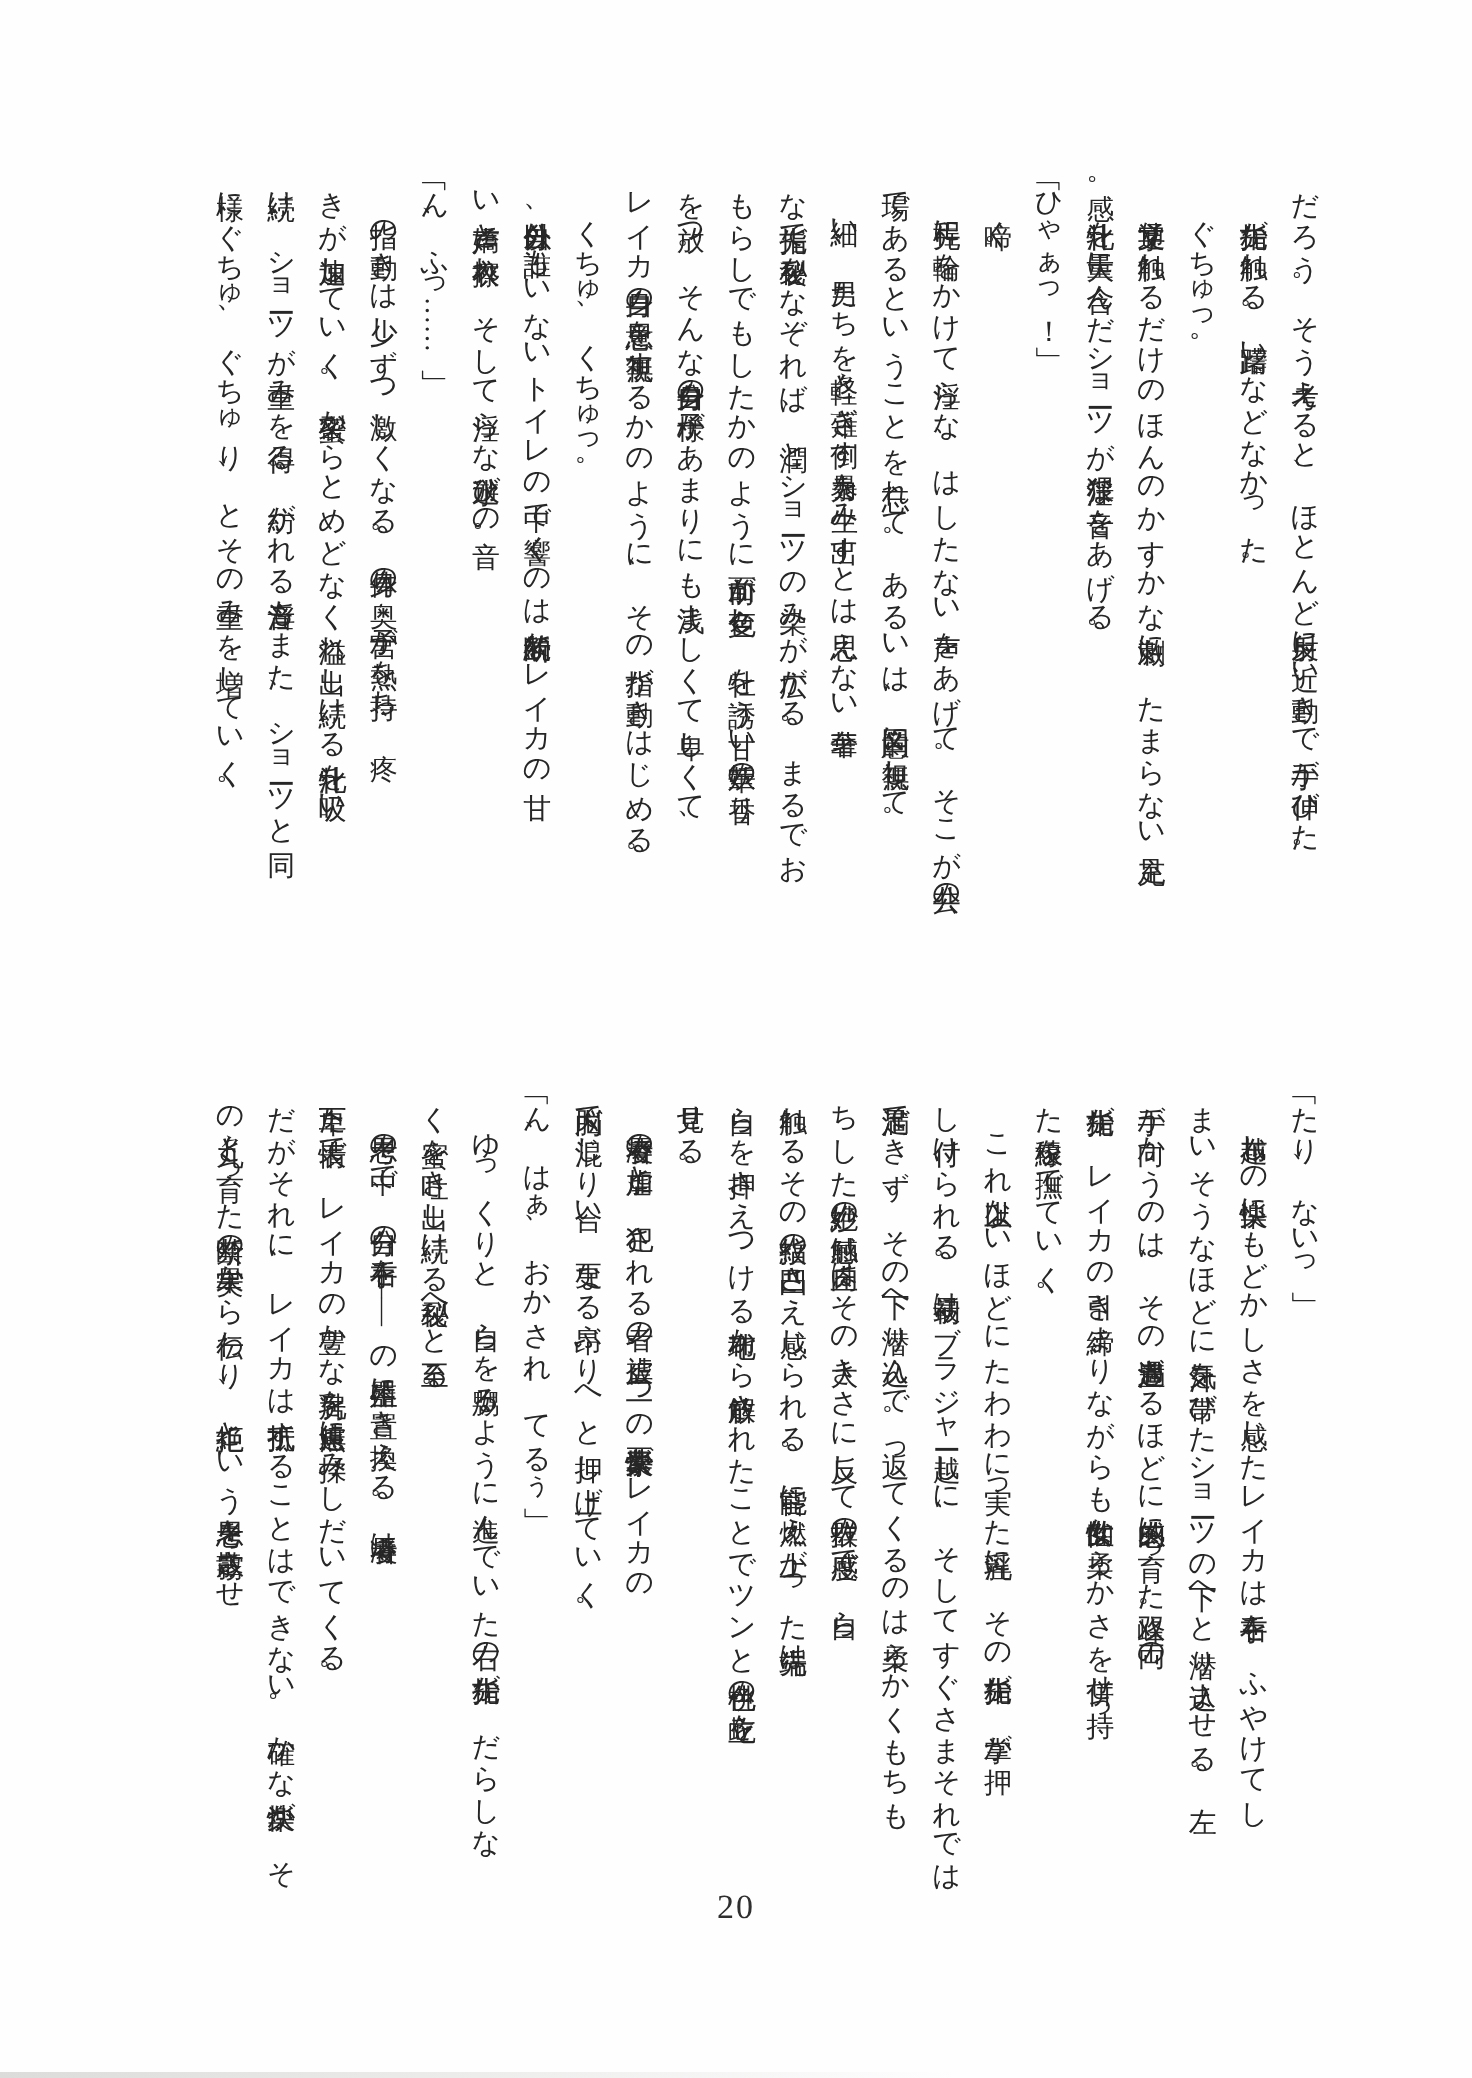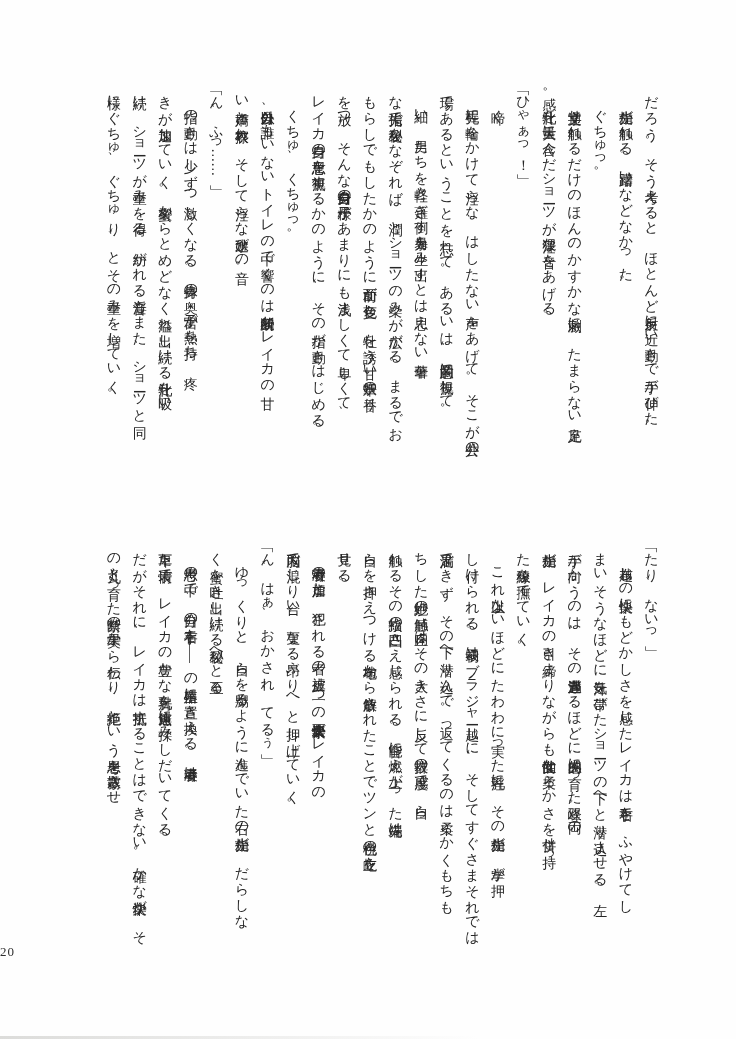--- a/index.html
+++ b/index.html
@@ -33,22 +33,22 @@
   .vblock-bottom { top: 543px; }
   .tline {
     margin: 0;
     padding: 0;
   }
   .page-number {
     position: absolute;
     top: 944px;
     left: 0;
     width: 100%;
-    text-align: left;
-    font-size: 13px;
+    text-align: center;
+    font-size: 17px;
     color: #2e2e2e;
     letter-spacing: 1px;
   }
   .page-edge {
     position: absolute;
     left: 0;
     bottom: 0;
     width: 100%;
     height: 3px;
     background: linear-gradient(to right, #dcdcda, #fefefe 65%);

